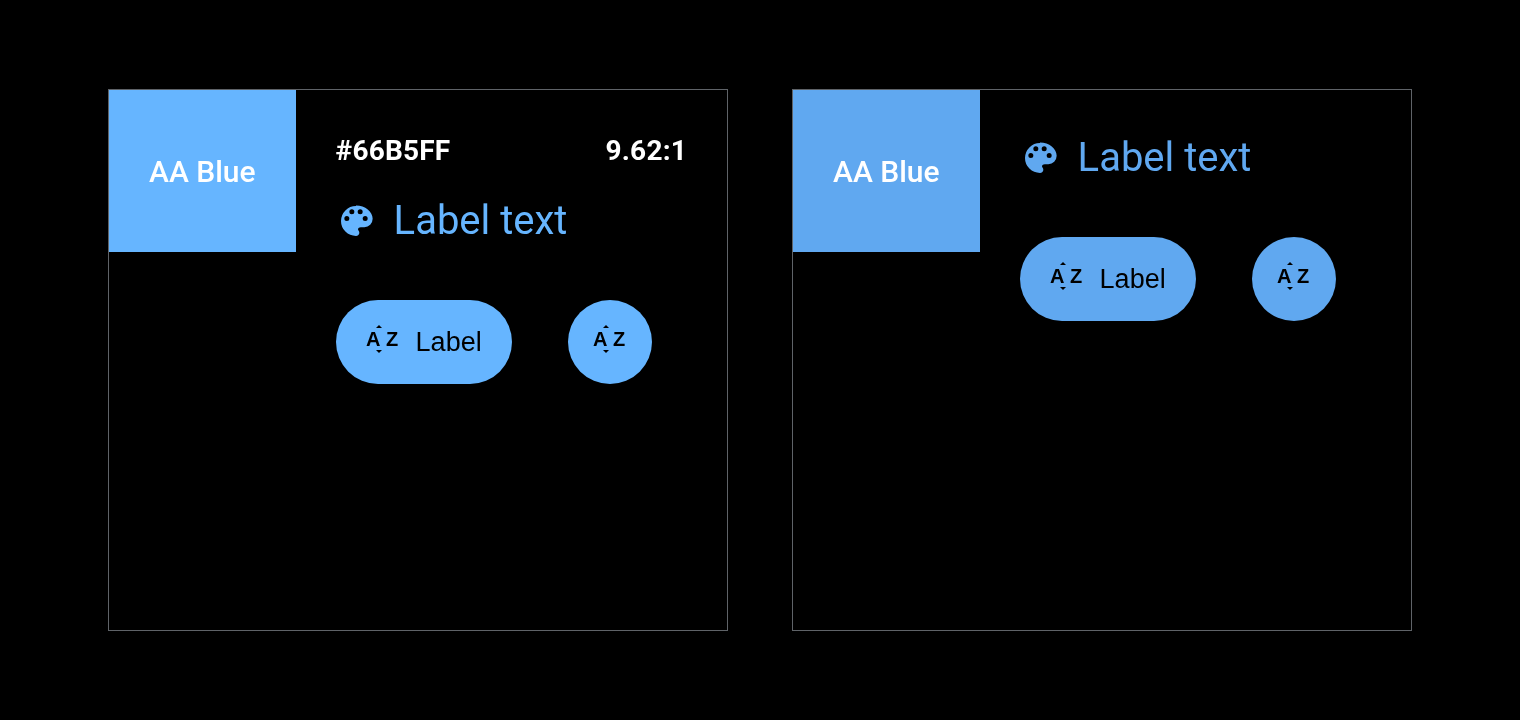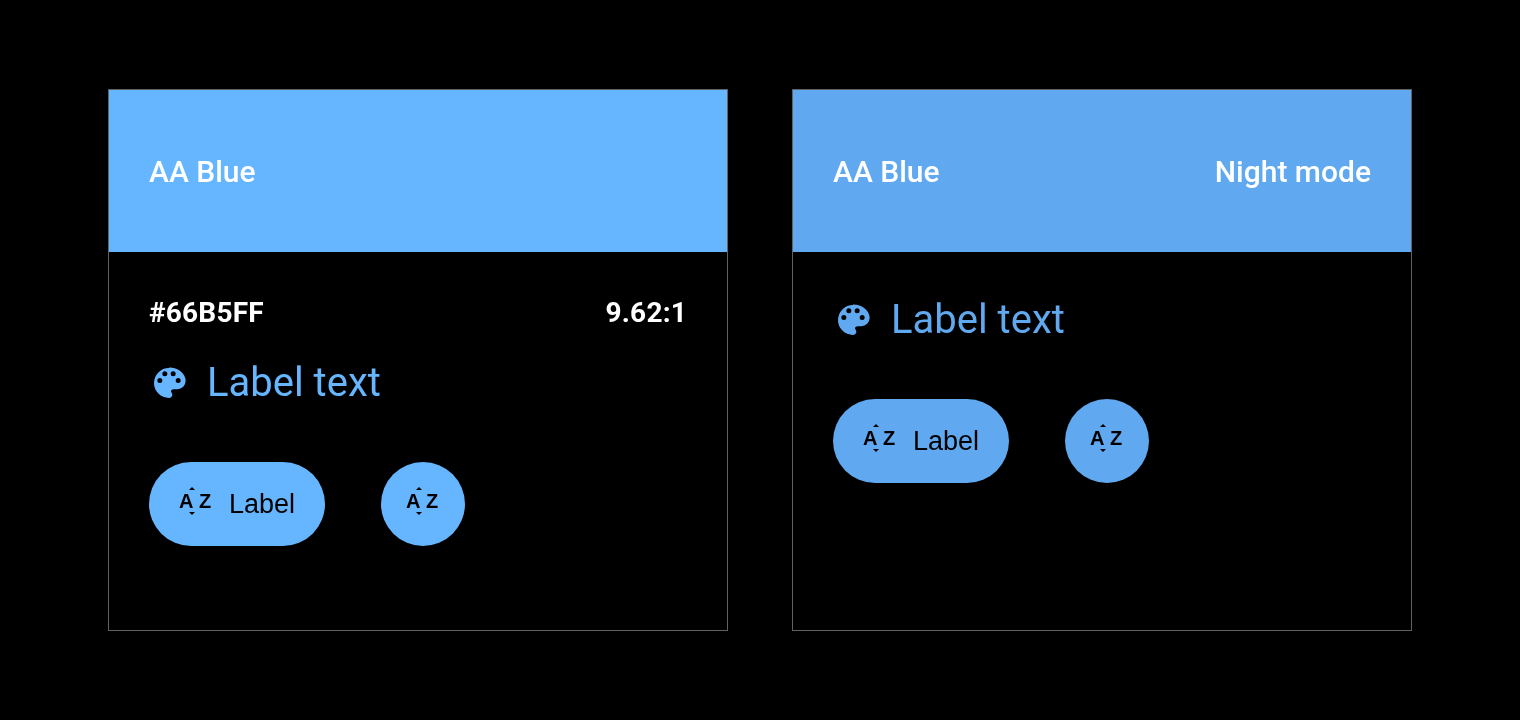--- a/index.html
+++ b/index.html
@@ -18,21 +18,21 @@
     align-items: center;
     justify-content: center;
     gap: 64px;
   }
   .card {
     width: 620px;
     height: 542px;
     border: 1px solid #5f6368;
     background: #000;
     display: flex;
-    flex-direction: column;
+    flex-direction: row;
     box-sizing: border-box;
   }
   .card-header {
     height: 162px;
     display: flex;
     align-items: center;
     justify-content: space-between;
     padding: 0 40px;
     color: #fff;
     font-size: 30px;
@@ -142,21 +142,20 @@
             </svg>
           </span>
         </button>
       </div>
     </div>
   </div>
 
   <div class="card">
     <div class="card-header" style="background:#60A8F0">
       <span>AA Blue</span>
-      <span>Night mode</span>
     </div>
     <div class="card-body">
       <div class="label-row">
         <span>
           <svg class="palette-icon" viewBox="0 0 24 24" fill="#60A8F0">
             <path d="M12 3a9 9 0 0 0 0 18c1.1 0 2-.9 2-2 0-.52-.2-.99-.52-1.35a1.01 1.01 0 0 1 .02-1.38c.37-.37.87-.57 1.4-.57H17a5 5 0 0 0 5-5c0-4.42-4.48-8-10-8zm-5.5 9a1.5 1.5 0 1 1 0-3 1.5 1.5 0 0 1 0 3zm3-4a1.5 1.5 0 1 1 0-3 1.5 1.5 0 0 1 0 3zm5 0a1.5 1.5 0 1 1 0-3 1.5 1.5 0 0 1 0 3zm3 4a1.5 1.5 0 1 1 0-3 1.5 1.5 0 0 1 0 3z"></path>
           </svg>
         </span>
         <span class="label-text" style="color:#60A8F0">Label text</span>
       </div>

